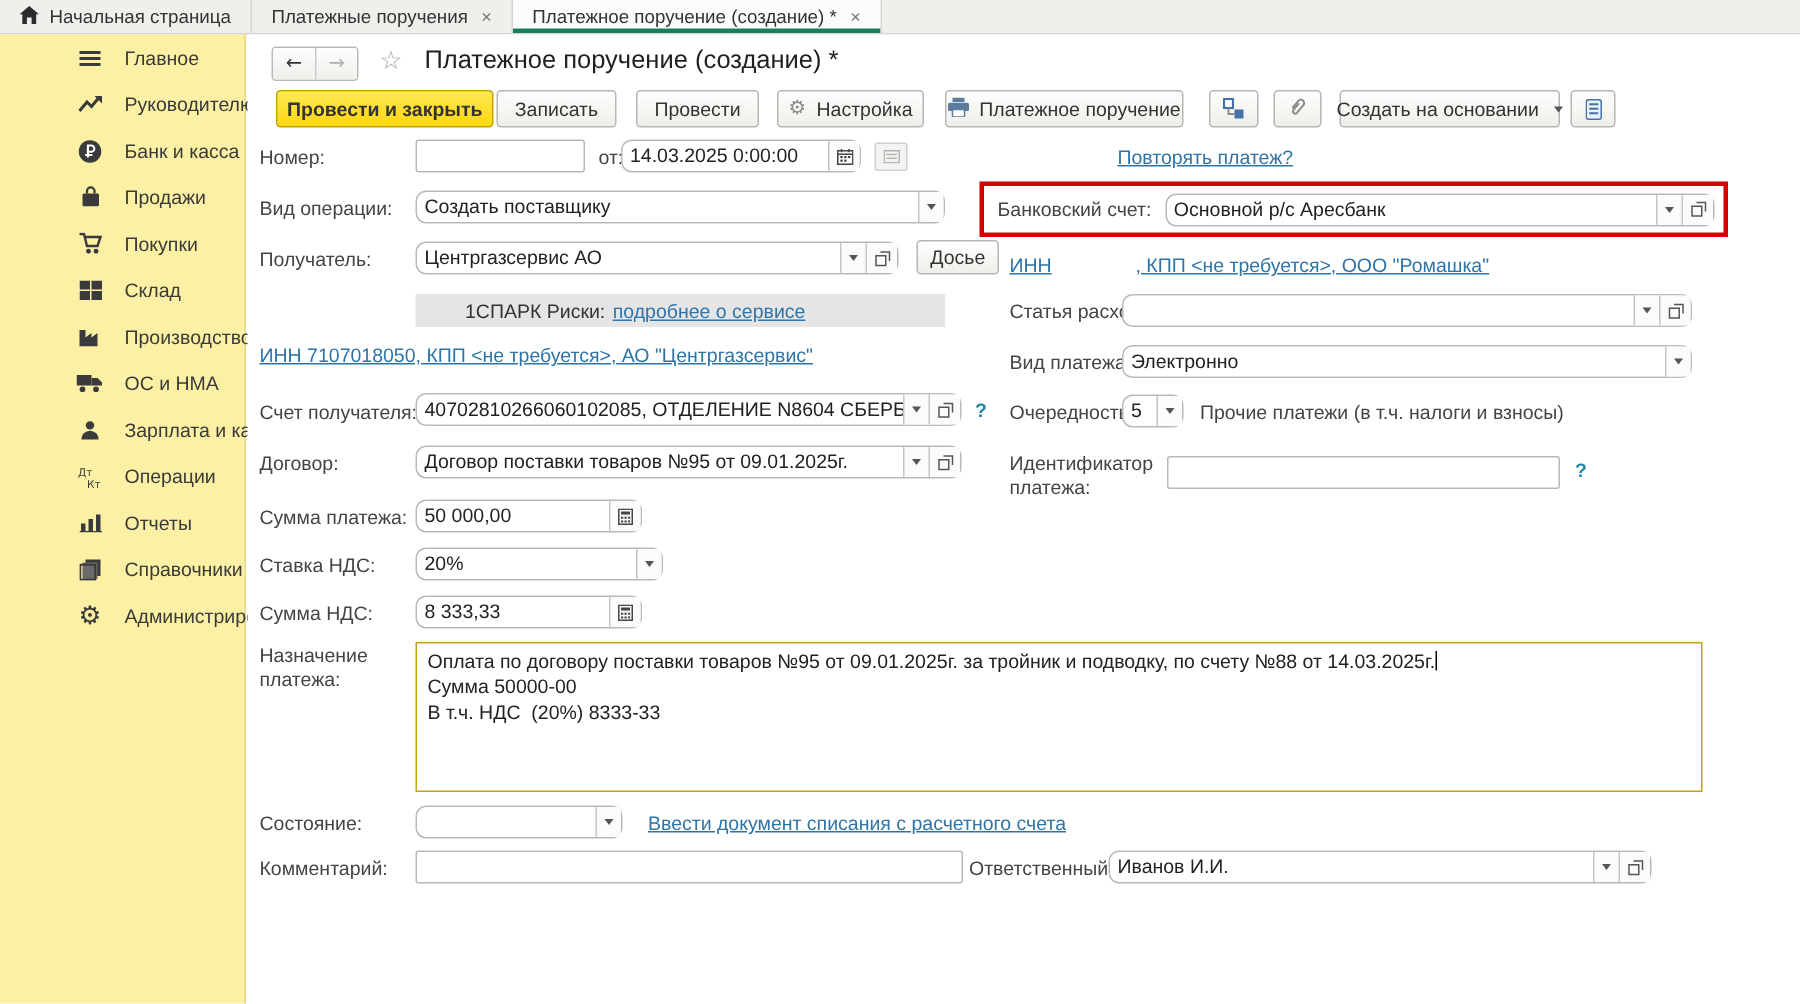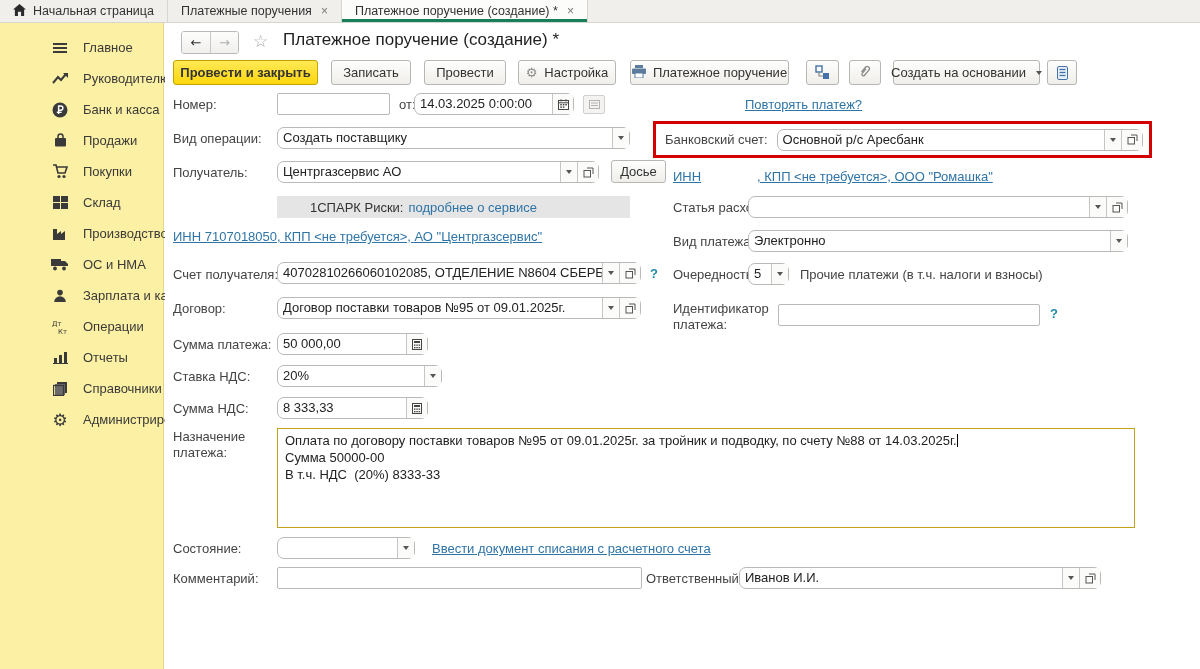--- a/index.html
+++ b/index.html
@@ -10,58 +10,58 @@
   .topbar { position:absolute; left:0; top:0; width:1200px; height:23px;
     background:#f1efec; border-bottom:1px solid #d7d5d1; display:flex; align-items:stretch; }
   .tab { display:flex; align-items:center; gap:7px; padding:0 13px; font-size:12.5px;
     color:#333; border-right:1px solid #d7d5d1; cursor:pointer; white-space:nowrap; }
   .tab.active { background:#fcfcfb; box-shadow:inset 0 -3px 0 #15805a; }
   .tab .x { color:#777; font-size:12px; margin-left:2px; }
   .ico-glyph { font-family:"DejaVu Sans", sans-serif; }
 
   
   .sidebar { position:absolute; left:0; top:23px; width:164px; height:646px;
-    background:#fbf0a3; border-right:1px solid #e2d88c; padding-top:9px; }
+    background:#fbf0a3; border-right:1px solid #e2d88c; padding-top:0; }
   .sb-item { display:flex; align-items:center; height:31px; padding-left:50px; gap:13px;
     color:#3a3a3a; font-size:13px; cursor:pointer; white-space:nowrap; }
   .sb-ico { width:20px; height:18px; display:flex; align-items:center; justify-content:center; flex:none; }
 
   
   .main { position:absolute; left:165px; top:23px; width:1035px; height:646px; background:#fff; }
   .abs { position:absolute; }
   .lbl { position:absolute; color:#444; white-space:nowrap; }
   .lnk { position:absolute; color:#2f74a7; text-decoration:underline; cursor:pointer; white-space:nowrap; }
   .help { position:absolute; color:#2089a8; cursor:pointer; font-weight:bold; }
 
   .navgrp { position:absolute; display:flex; border:1px solid #b9b9b7; border-radius:3px; overflow:hidden; height:23px; }
   .navgrp .nb { width:28px; display:flex; align-items:center; justify-content:center;
     background:linear-gradient(#fdfdfc,#f0efec); cursor:pointer; font-size:13px; }
   .navgrp .nb + .nb { border-left:1px solid #c9c9c7; }
 
   .btn { position:absolute; height:25px; display:inline-flex; align-items:center; justify-content:center; gap:7px;
     border:1px solid #b6b6b3; border-radius:3px; background:linear-gradient(#fefefd,#efeeea);
     padding:0 12px; font-size:13px; color:#333; cursor:pointer; white-space:nowrap; }
-  .btn.primary { background:linear-gradient(#ffe954,#ffd60f); border-color:#c2a300; font-weight:bold; }
+  .btn.primary { background:linear-gradient(#ffe954,#ffd60f); border-color:#c2a300; font-weight:bold;margin-left:11px; }
   .btn .dd-tri { margin-left:3px; }
 
   .fg { position:absolute; display:flex; height:22px; border:1px solid #b9b9b7; border-radius:7px;
     background:#fff; align-items:stretch; }
   .fg-text { flex:1; padding:0 5px; line-height:20px; overflow:hidden; white-space:nowrap; color:#222; }
   .fg-text.num { }
   .fg-btn { width:17px; flex:none; border-left:1px solid #c6c6c4; background:#fbfbf9;
     display:flex; align-items:center; justify-content:center; cursor:pointer; }
   .fg-btn.w21 { width:21px; }
   .dd-tri { width:0; height:0; border-left:3.5px solid transparent; border-right:3.5px solid transparent;
     border-top:4.5px solid #555; }
   .plain { position:absolute; height:22px; border:1px solid #b9b9b7; border-radius:2px; background:#fff;
     padding:0 5px; line-height:20px; }
 
   .spark { position:absolute; height:22px; background:#e5e5e5; display:flex; align-items:center;
     padding-left:33px; gap:5px; white-space:nowrap; }
-  .spark a { color:#2f74a7; cursor:pointer;text-align:right; }
+  .spark a { color:#2f74a7; text-decoration:underline; cursor:pointer;text-align:right; }
 
   .purpose { position:absolute; border:1px solid #c3a21b; background:#fff; padding:3px 7px;
     line-height:17px; white-space:pre-wrap; color:#222; overflow:hidden; }
   .cursor-bar { display:inline-block; width:1px; height:13px; background:#000; vertical-align:-2px; }
 
   .redbox { position:absolute; border:3px solid #d40000; display:flex; align-items:center;
     padding:0 6px 0 9px; gap:9px; background:#fff; }
   .redbox .fg { position:static; flex:1; }
   .redbox .rlbl { white-space:nowrap; color:#444; }
 </style>

